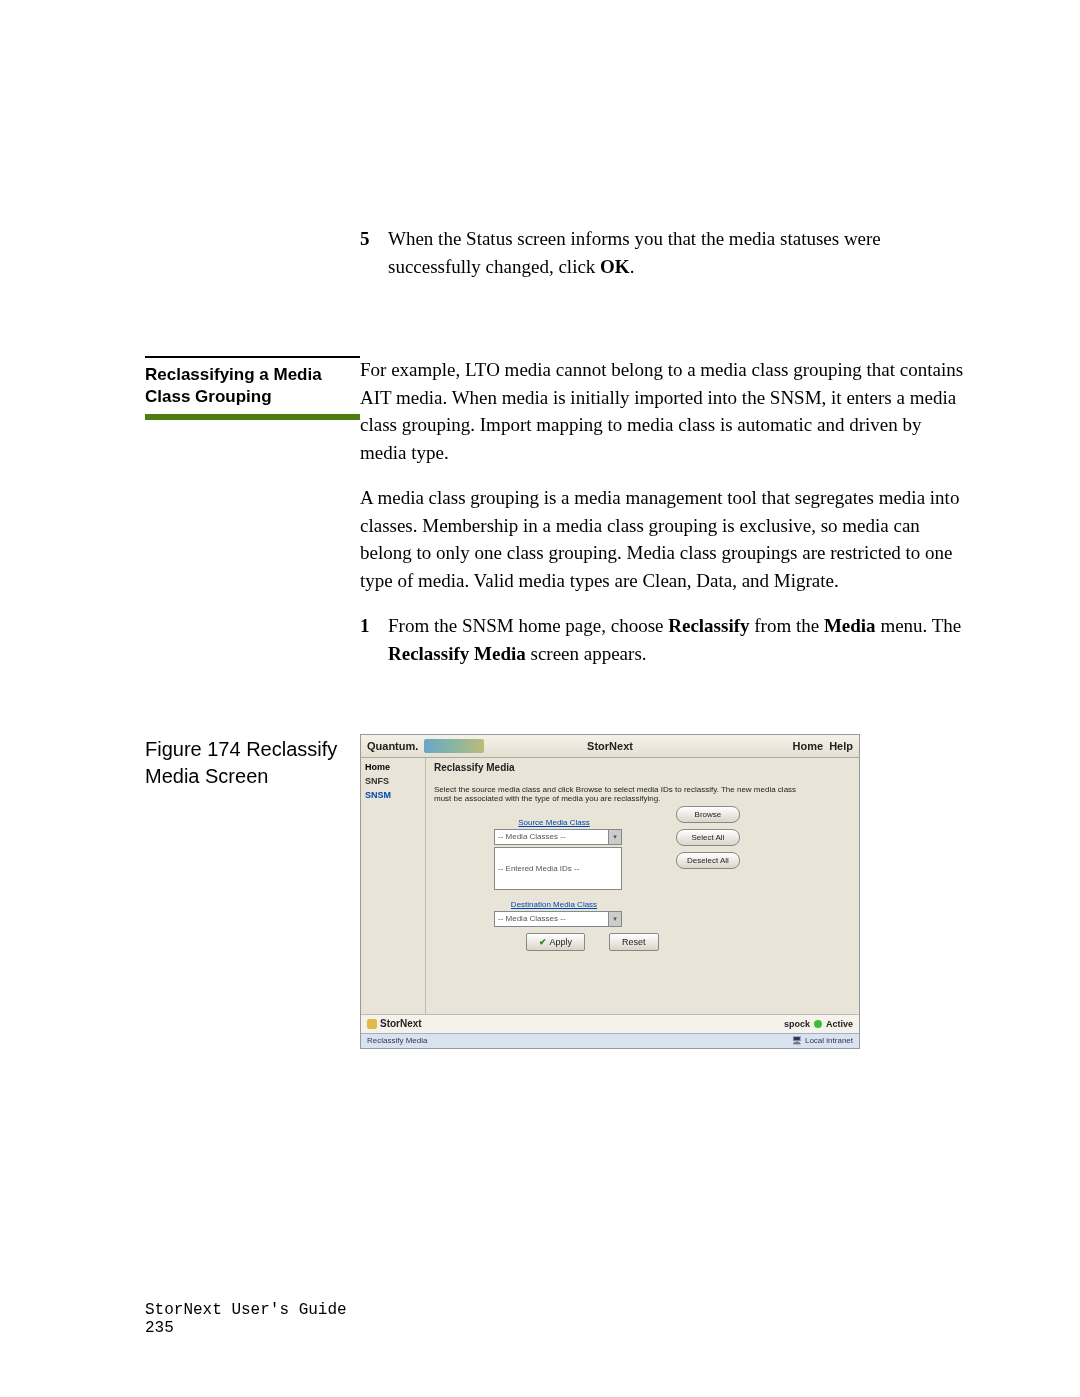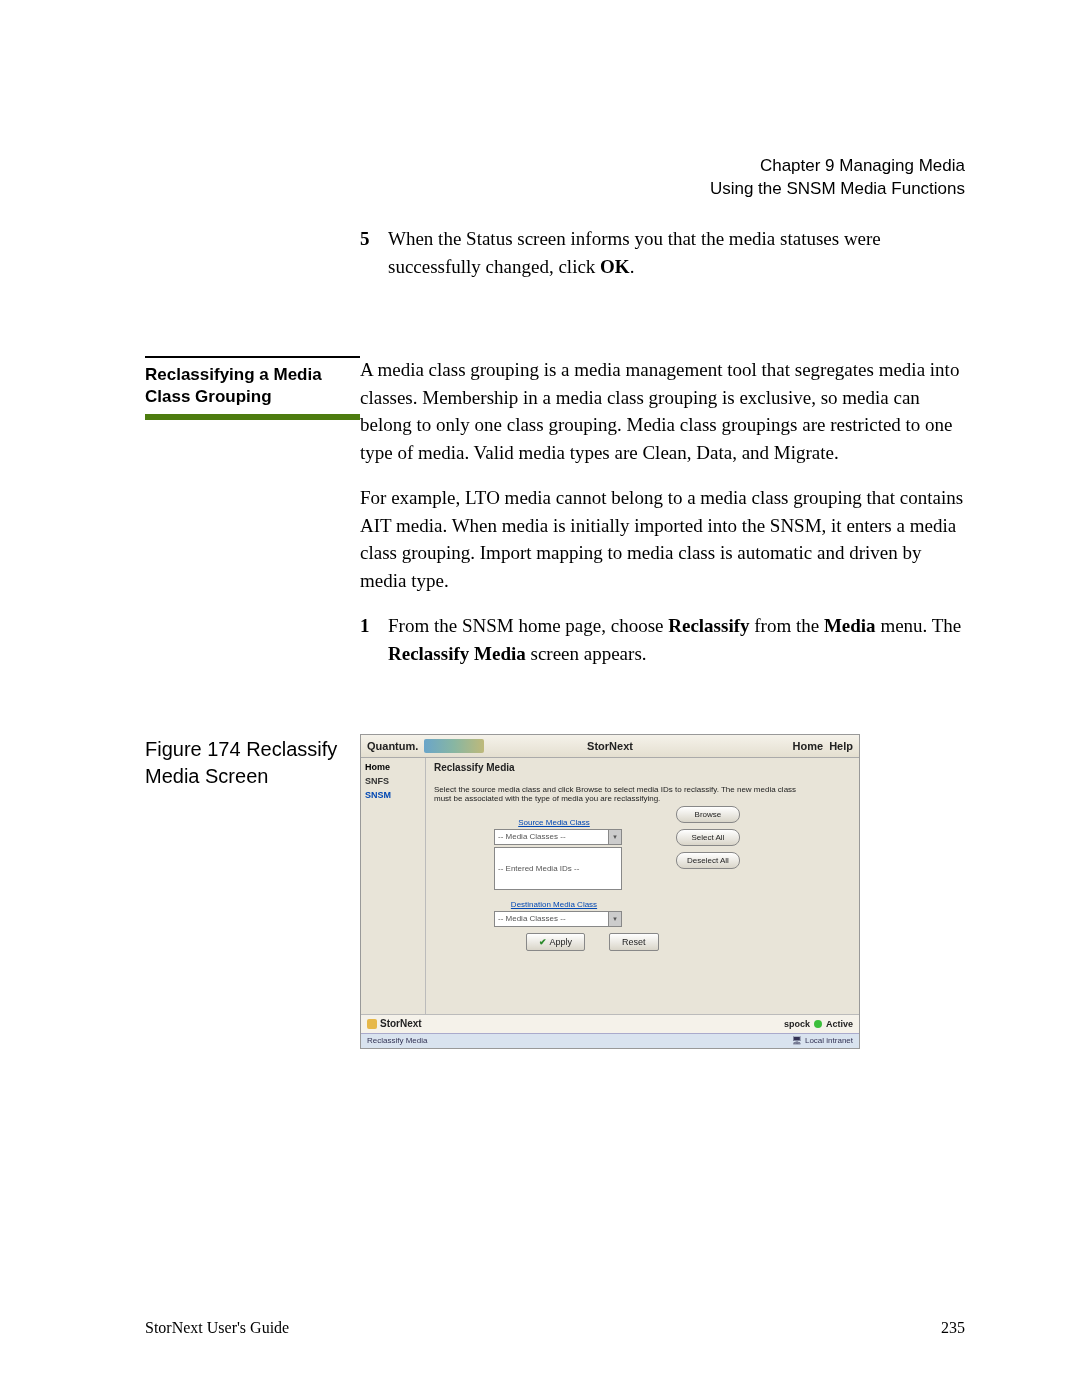--- a/index.html
+++ b/index.html
@@ -183,51 +183,48 @@
   .app .statusline { height:14px; background:#d9e3ef; border-top:1px solid #aac; display:flex; align-items:center; font-size:8px; padding:0 6px; color:#335;}
   .app .statusline .right { margin-left:auto; display:flex; align-items:center; gap:3px;}
 
   .page-footer {
     position: absolute;
     bottom: 60px;
     left: 145px;
     right: 115px;
     display: flex;
     justify-content: space-between;
-    font-family: Liberation Serif, serif;
+    font-family: Liberation Mono, monospace;
     font-size: 16px;
+    flex-direction: column;
   }
 </style>
 </head>
 <body>
 
 <div class="page">
 
-  <div class="header">
-    <div>Chapter 9  Managing Media</div>
-    <div>Using the SNSM Media Functions</div>
-  </div>
 
   <div class="content-row">
     <div class="left-col"></div>
     <div class="right-col">
       <div class="step">
         <span class="num">5</span>
         <span>
           <span class="plain">When the Status screen informs you that the media statuses were successfully changed, click </span><span class="bold">OK</span><span class="plain">.</span>
         </span>
       </div>
     </div>
   </div>
 
   <div class="section-title-block">
     <div class="section-title">Reclassifying a Media Class Grouping</div>
     <div class="section-body">
+      <p class="para">For example, LTO media cannot belong to a media class grouping that contains AIT media. When media is initially imported into the SNSM, it enters a media class grouping. Import mapping to media class is automatic and driven by media type.</p>
       <p class="para">A media class grouping is a media management tool that segregates media into classes. Membership in a media class grouping is exclusive, so media can belong to only one class grouping. Media class groupings are restricted to one type of media. Valid media types are Clean, Data, and Migrate.</p>
-      <p class="para">For example, LTO media cannot belong to a media class grouping that contains AIT media. When media is initially imported into the SNSM, it enters a media class grouping. Import mapping to media class is automatic and driven by media type.</p>
       <div class="step">
         <span class="num">1</span>
         <span>
           <span class="plain">From the SNSM home page, choose </span><span class="bold">Reclassify</span><span class="plain"> from the </span><span class="bold">Media</span><span class="plain"> menu. The </span><span class="bold">Reclassify Media</span><span class="plain"> screen appears.</span>
         </span>
       </div>
     </div>
   </div>
 
   <div class="figure-row">

